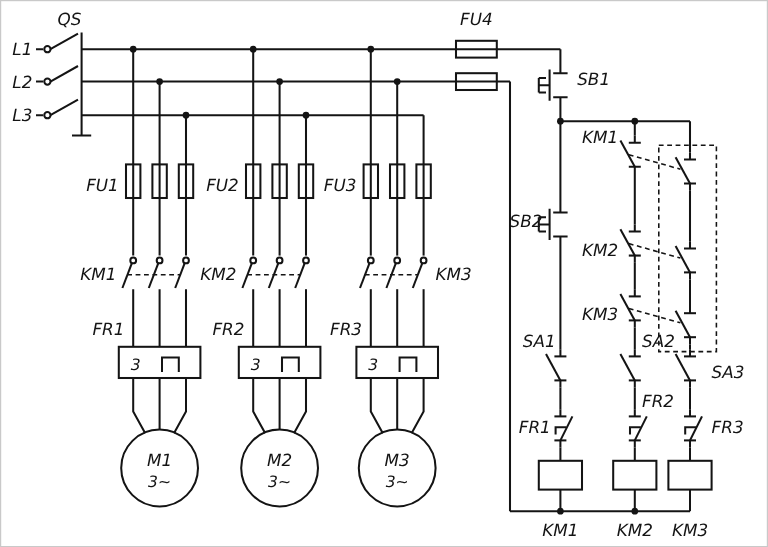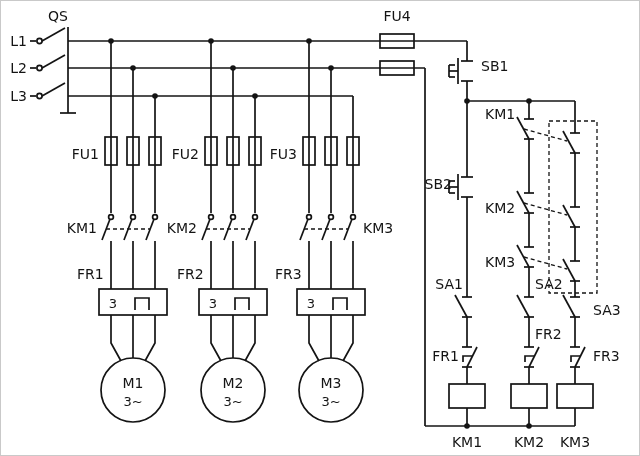--- a/index.html
+++ b/index.html
@@ -1,19 +1,20 @@
 <!DOCTYPE html>
 <html><head>
 <meta charset="utf-8">
 <style>
   html,body{margin:0;padding:0;background:#ffffff;}
   .page{
     width:640px;height:456px;position:relative;background:#ffffff;
     border:1px solid #c9c9c9;box-sizing:border-box;overflow:hidden;
     font-family:"DejaVu Sans",sans-serif;
+    font-style:italic;
   }
   svg{display:block;}
   svg line, svg rect, svg circle, svg path, svg polyline{
     stroke:#141414;stroke-width:1.7;fill:none;
   }
   svg .dot{fill:#141414;stroke:none;}
   svg .dash{stroke-dasharray:4 3;stroke-width:1.3;}
   svg text{
     stroke:none;fill:#141414;
     font-family:"DejaVu Sans",sans-serif;font-size:14px;

